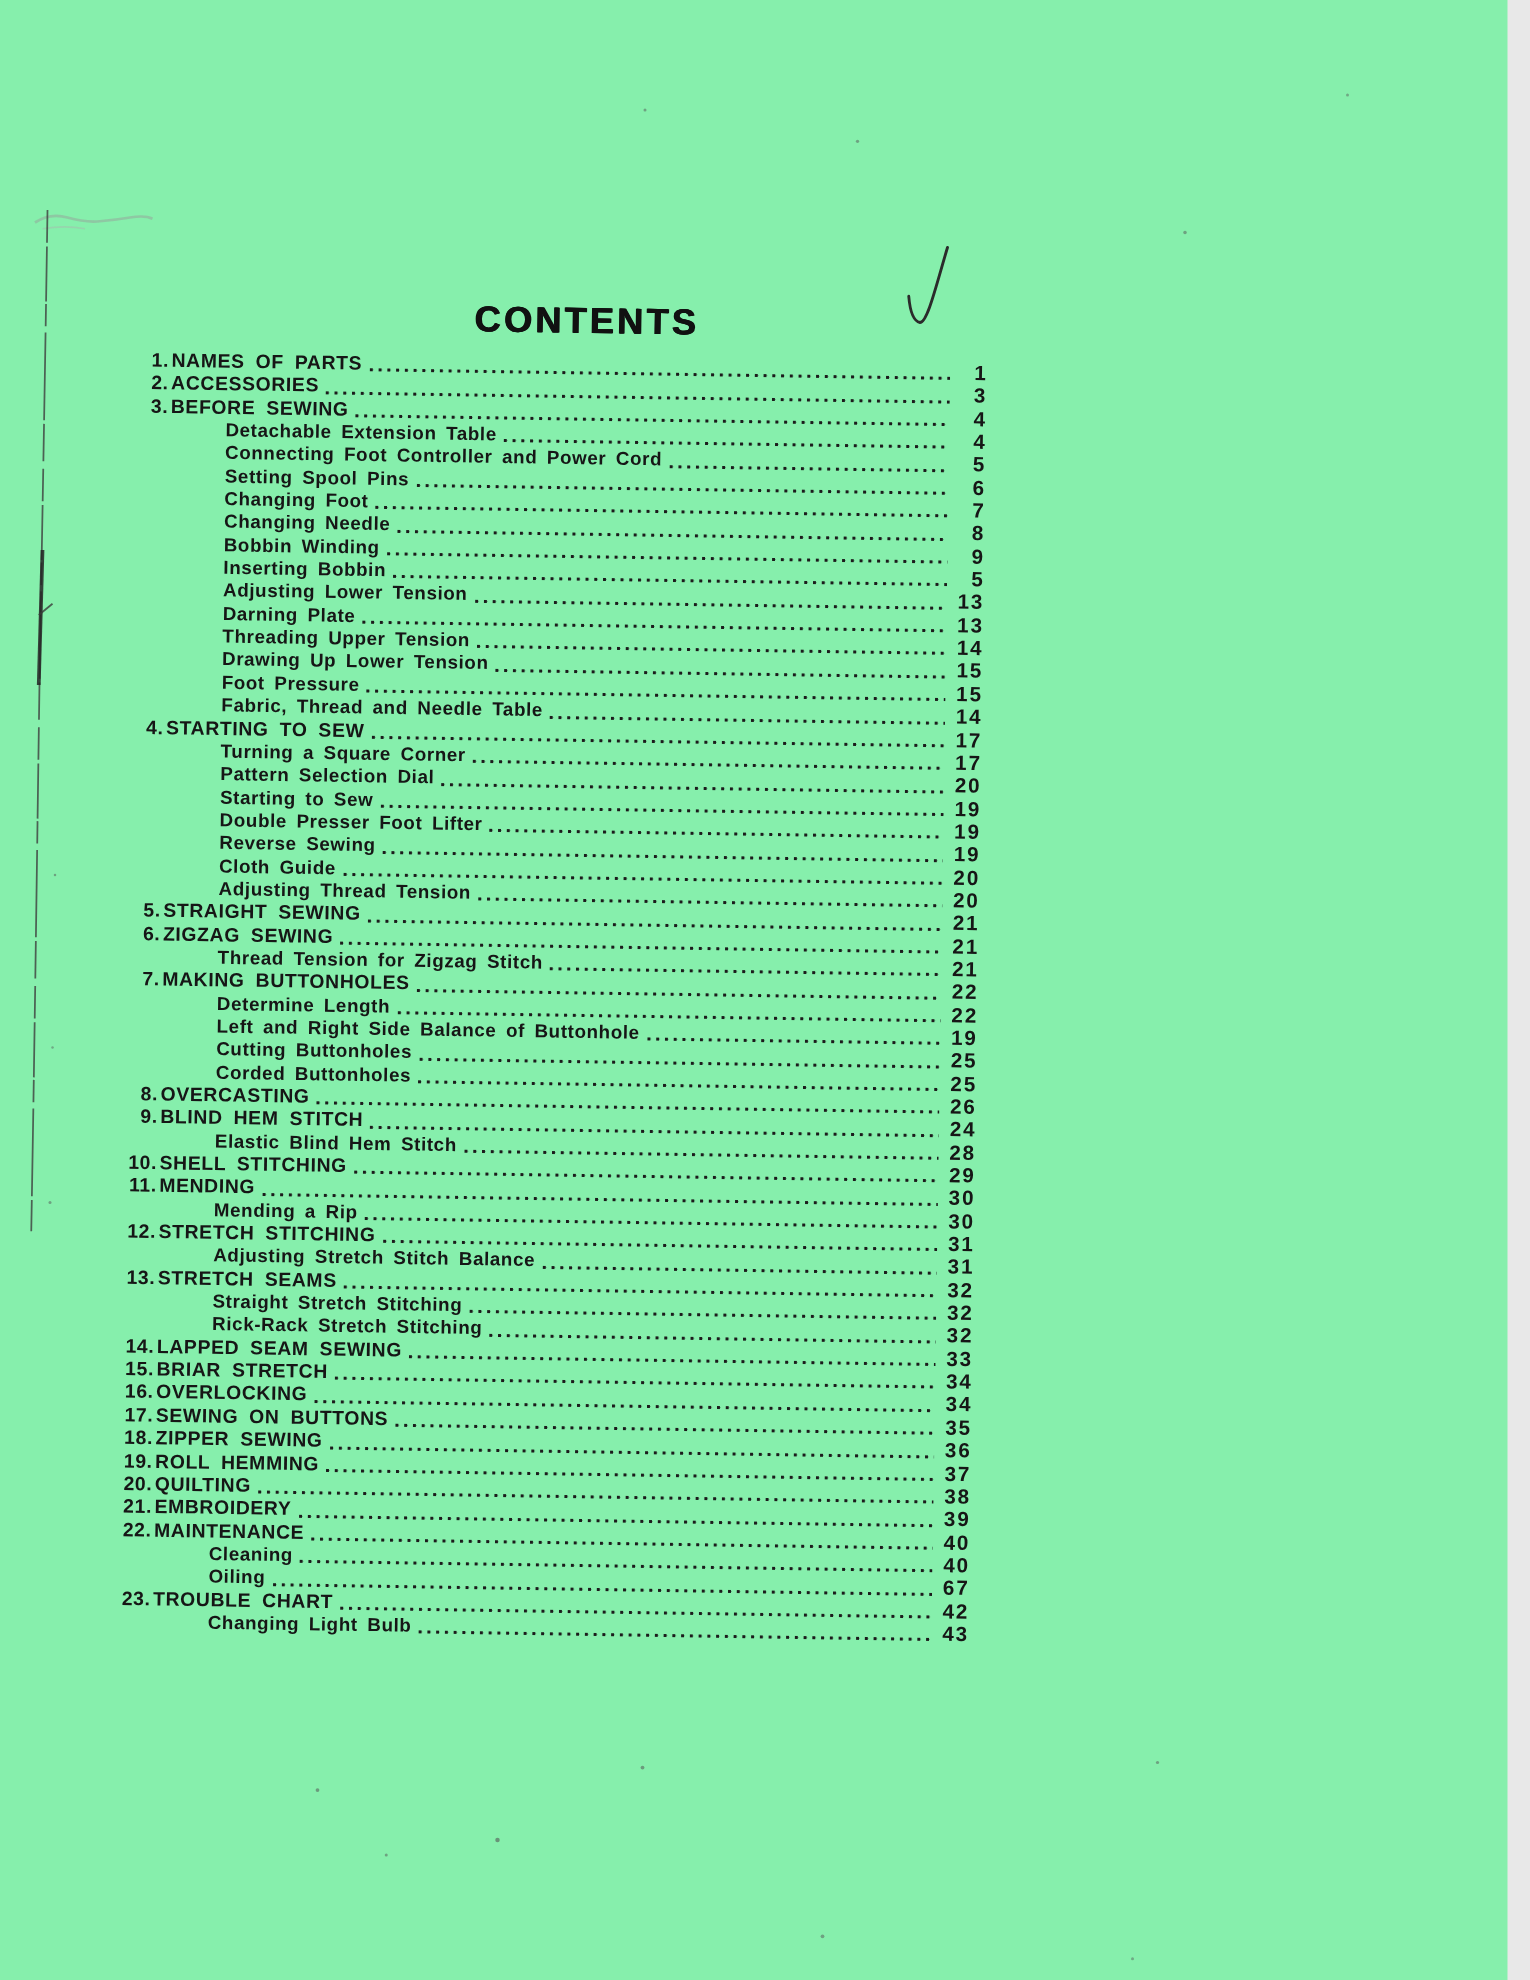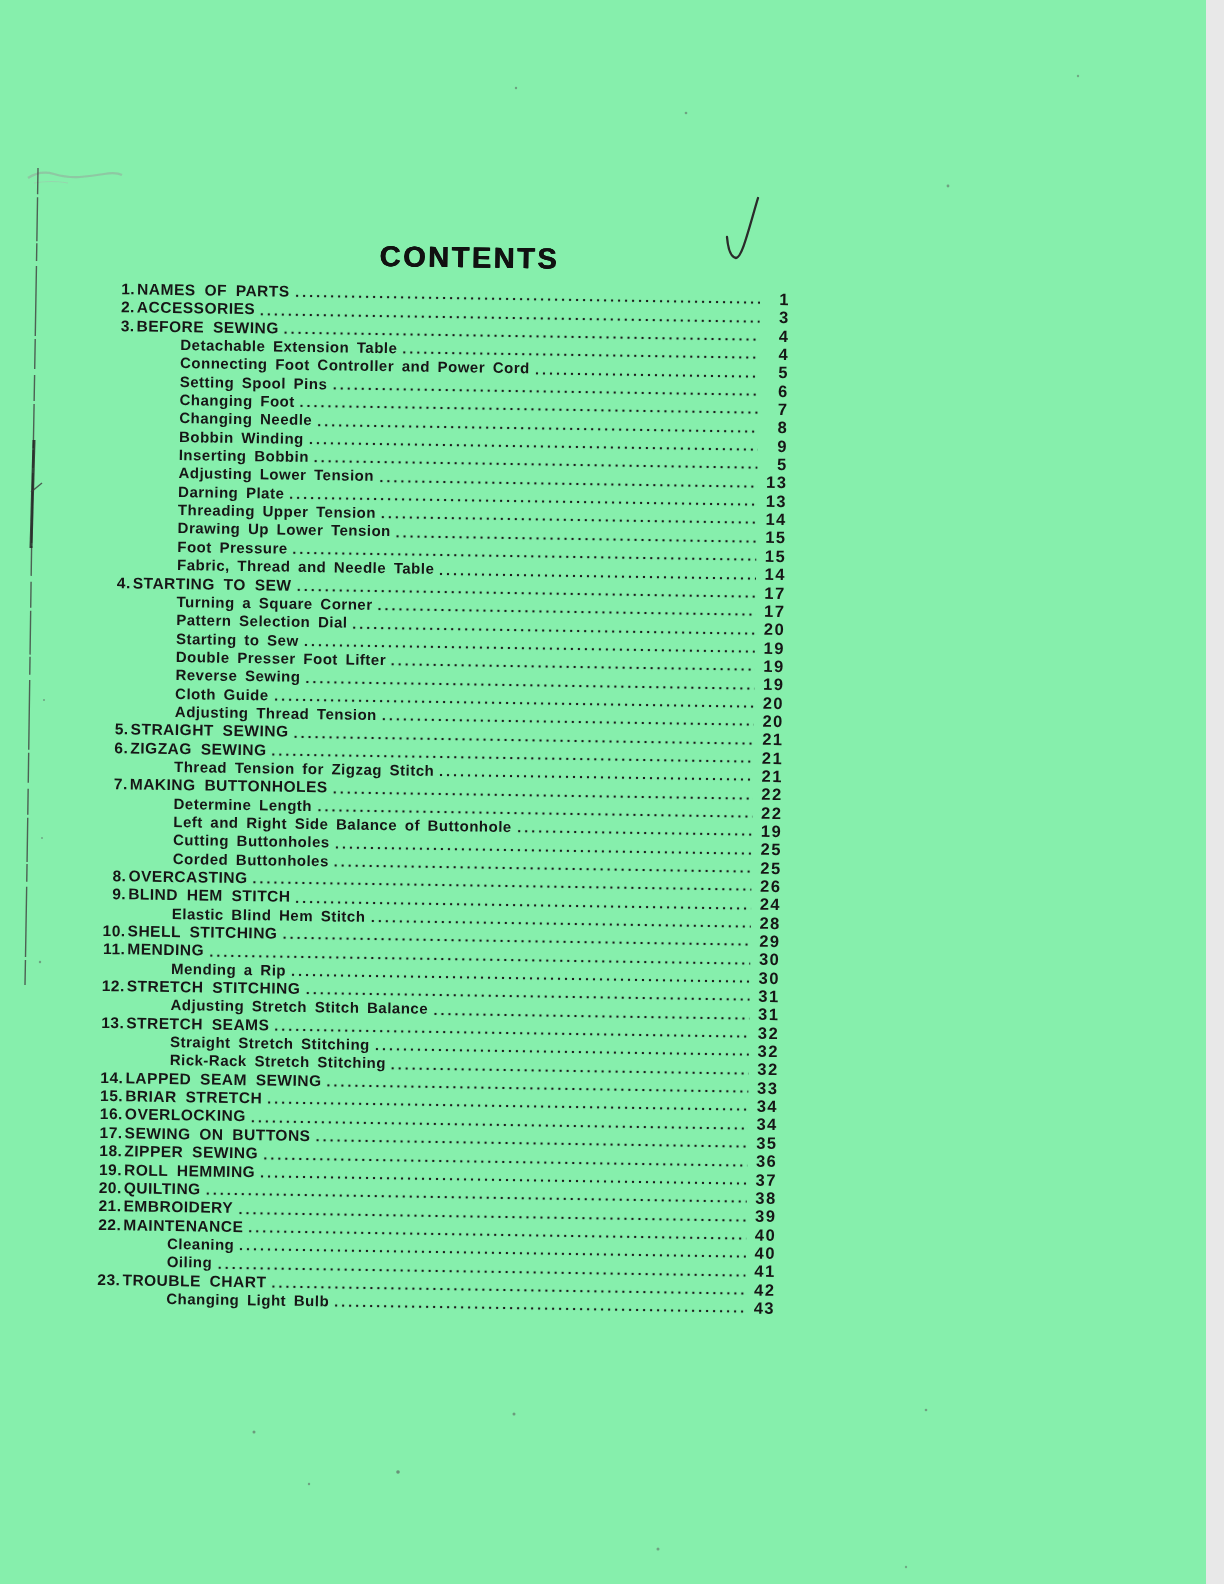--- a/index.html
+++ b/index.html
@@ -415,21 +415,21 @@
         <div class="toc-row l1">
 
     <span class="toc-label">Cleaning</span>
     <span class="toc-leader"></span>
     <span class="toc-page">40</span>
   </div>
         <div class="toc-row l1">
 
     <span class="toc-label">Oiling</span>
     <span class="toc-leader"></span>
-    <span class="toc-page">41</span>
+    <span class="toc-page">67</span>
   </div>
         <div class="toc-row l0">
     <span class="toc-num">23.</span>
     <span class="toc-label">TROUBLE CHART</span>
     <span class="toc-leader"></span>
     <span class="toc-page">42</span>
   </div>
         <div class="toc-row l1">
 
     <span class="toc-label">Changing Light Bulb</span>

